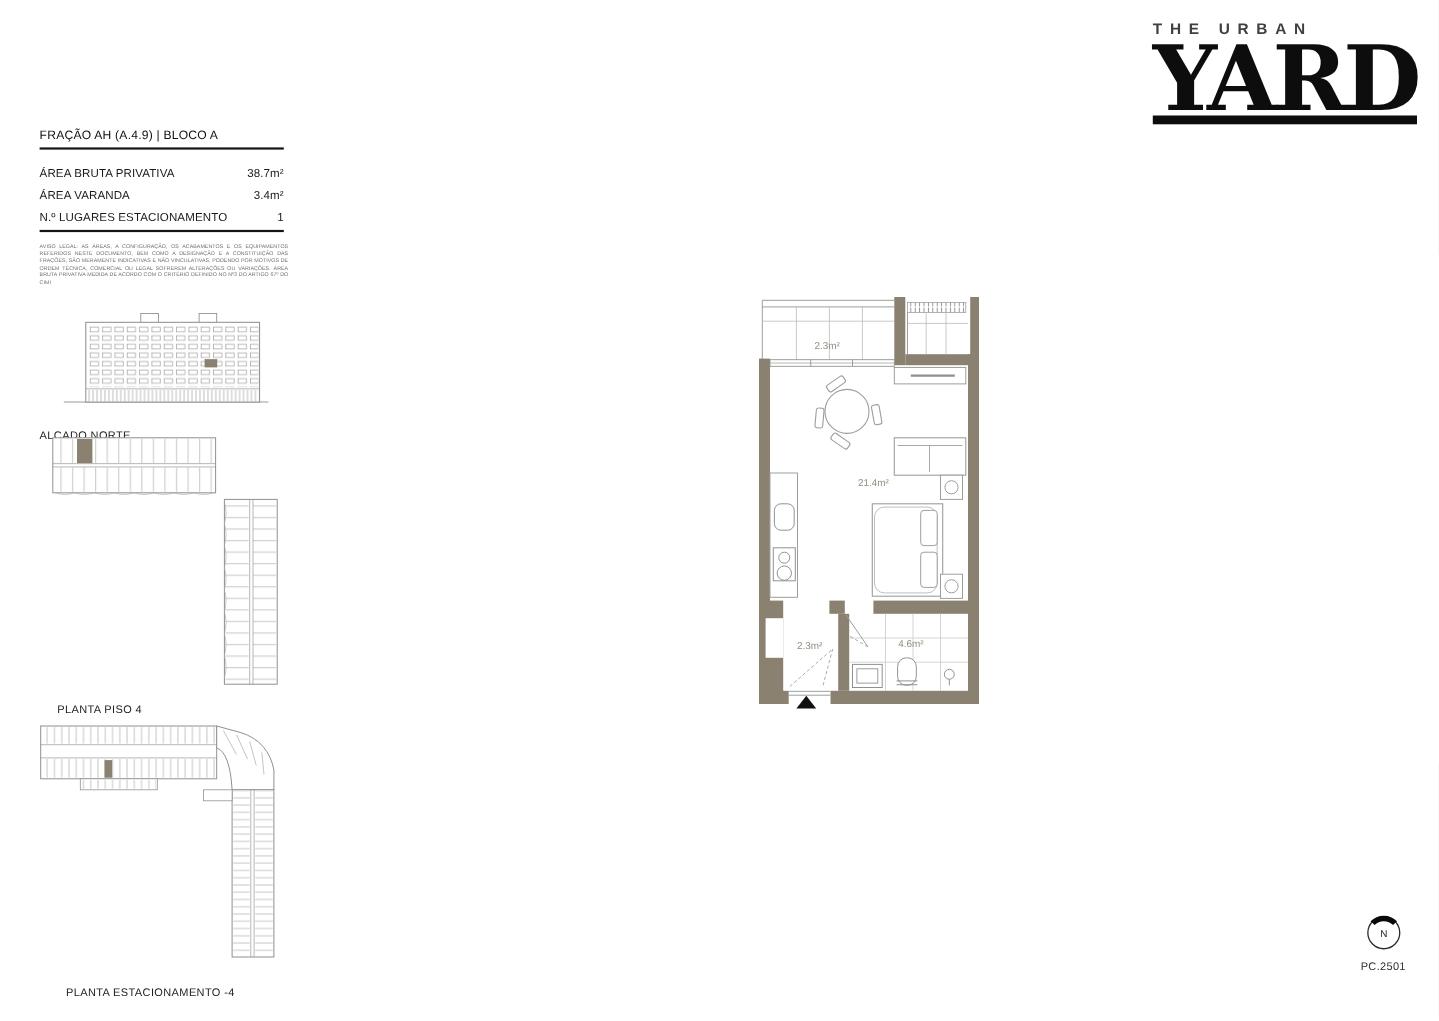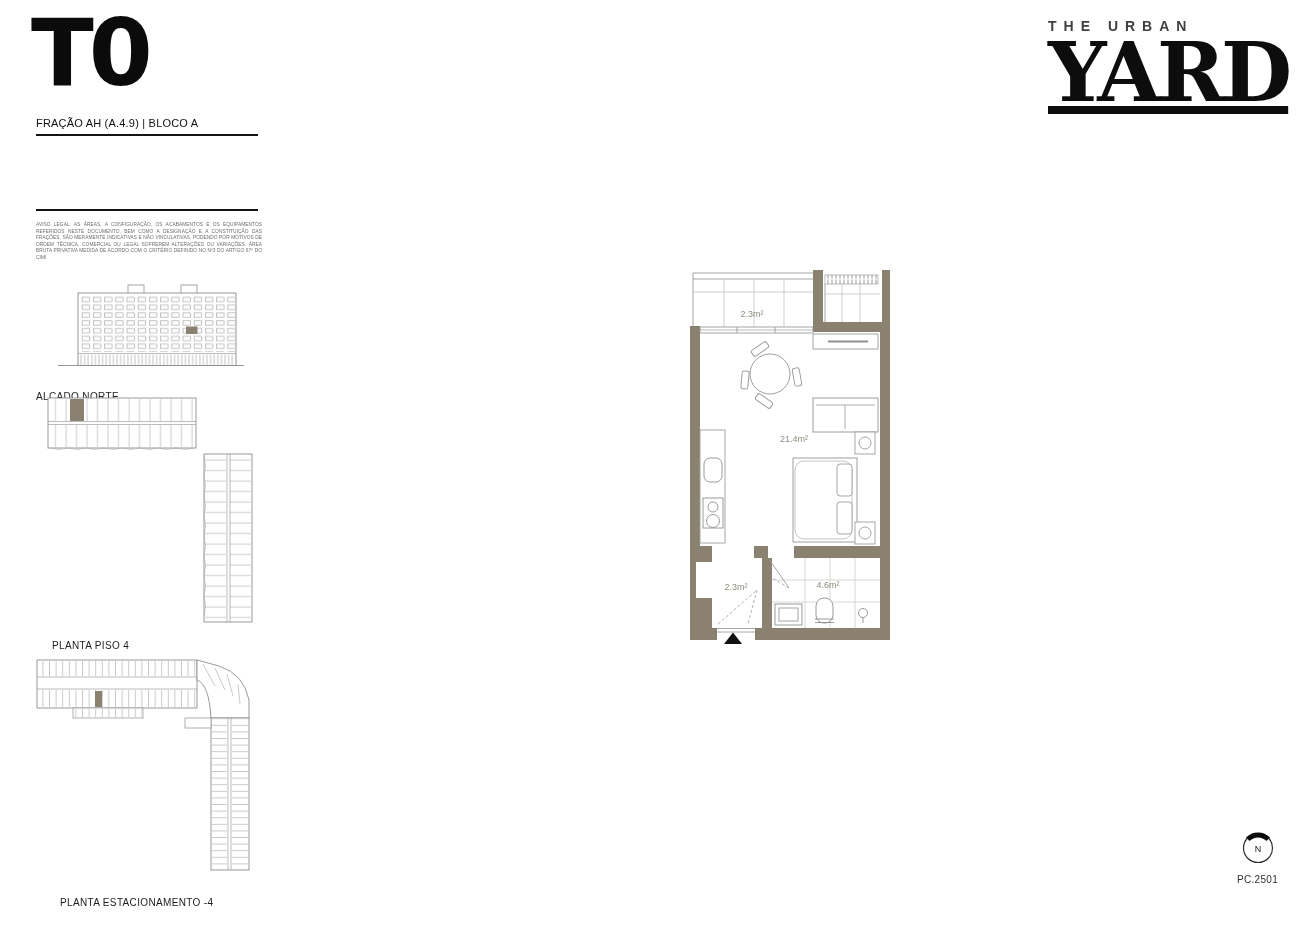--- a/index.html
+++ b/index.html
@@ -45,24 +45,37 @@
   
   .watermark{position:absolute;left:413px;top:724px;font-family:"DejaVu Sans",sans-serif;
              font-size:55px;letter-spacing:1px;color:#ffffff;
              text-shadow:0 3px 3px rgba(60,60,60,.14), 0 1px 0 rgba(120,120,120,.08);}
 </style>
 </head>
 <body>
 
 <div class="page">
 
-  <div class="typology">T0</div>
   <div class="fraction">FRAÇÃO AH (A.4.9) | BLOCO A</div>
   <div class="rule r1"></div>
 
+  <div class="area-table">
+    <div class="area-row">
+      <span>ÁREA BRUTA PRIVATIVA</span>
+      <span class="val">38.7m²</span>
+    </div>
+    <div class="area-row">
+      <span>ÁREA VARANDA</span>
+      <span class="val">3.4m²</span>
+    </div>
+    <div class="area-row">
+      <span>N.º LUGARES ESTACIONAMENTO</span>
+      <span class="val">1</span>
+    </div>
+  </div>
   <div class="rule r2"></div>
 
   <div class="legal">AVISO LEGAL: AS ÁREAS, A CONFIGURAÇÃO, OS ACABAMENTOS E OS EQUIPAMENTOS REFERIDOS NESTE DOCUMENTO, BEM COMO A DESIGNAÇÃO E A CONSTITUIÇÃO DAS FRAÇÕES, SÃO MERAMENTE INDICATIVAS E NÃO VINCULATIVAS, PODENDO POR MOTIVOS DE ORDEM TÉCNICA, COMERCIAL OU LEGAL SOFREREM ALTERAÇÕES OU VARIAÇÕES. ÁREA BRUTA PRIVATIVA MEDIDA DE ACORDO COM O CRITÉRIO DEFINIDO NO Nº3 DO ARTIGO 67º DO CIMI</div>
 
   <svg id="elevation-svg" class="drawing" width="212" height="96" viewBox="0 0 212 96">
     <defs>
       <pattern id="winp" width="11.2" height="7.8" patternUnits="userSpaceOnUse">
         <rect x="1.4" y="1.8" width="7.4" height="4.2" fill="none" stroke="#8f8f8f" stroke-width="0.55"></rect>
       </pattern>
       <pattern id="gbandp" width="3.6" height="10" patternUnits="userSpaceOnUse">

